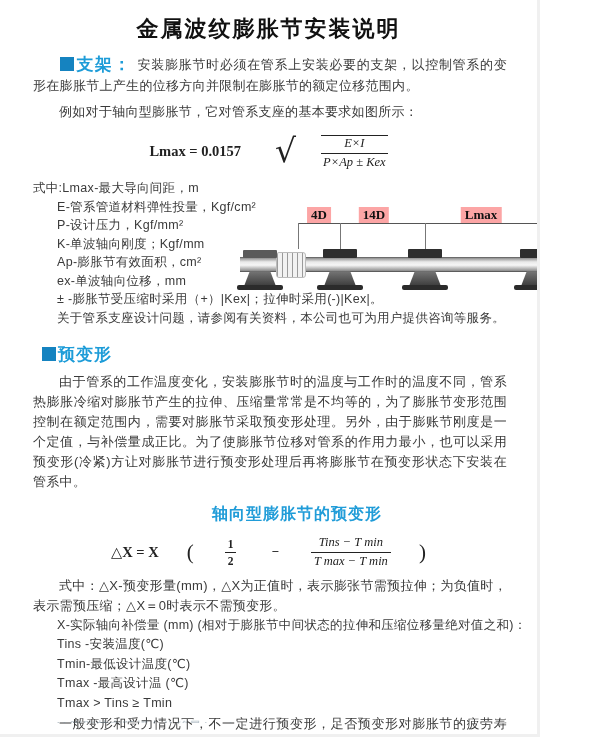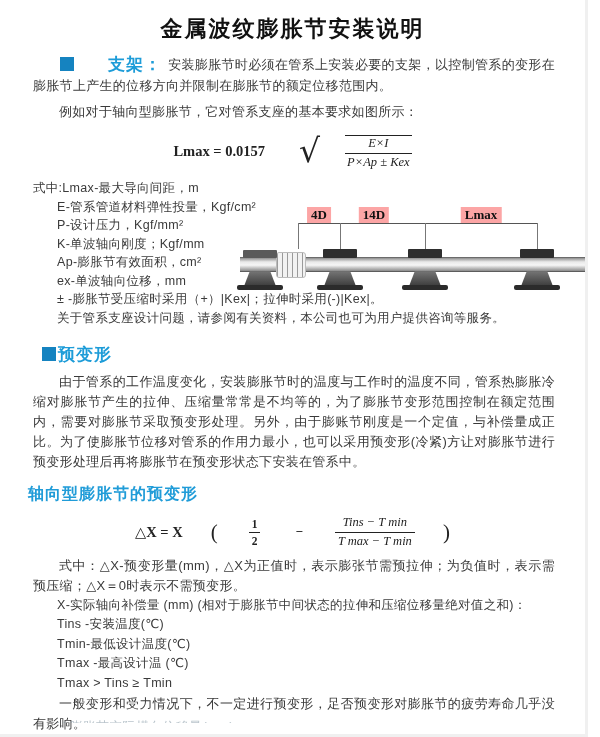--- a/index.html
+++ b/index.html
@@ -1,18 +1,18 @@
 <!DOCTYPE html>
 <html><head>
 <meta charset="utf-8">
 <style>
   html,body{margin:0;padding:0;background:#fff;}
   .page{
     position:relative;
-    width:588px;height:737px;
+    width:540px;height:737px;
     background:#fff;
     overflow:hidden;
     font-family:"Liberation Sans","DejaVu Sans",sans-serif;
     color:#3a3a3a;
     box-sizing:border-box;
     border-right:3px solid #f0f0f0;
     border-bottom:3px solid #f0f0f0;
   }
 
   h1.title{
@@ -25,21 +25,21 @@
   }
 
   .para{margin:0 30px 0 33px;font-size:13px;line-height:21px;text-align:justify;letter-spacing:.3px;}
   .blue-sq{
     display:inline-block;width:14px;height:14px;
     background:#1583c0;vertical-align:-2px;margin-right:2px;
   }
   .blue-sq.indent{margin-left:27px;}
   .inline-head{
     color:#1d9cd8;font-size:17px;font-weight:700;letter-spacing:1px;
-    margin-right:6px;vertical-align:-1px;margin-left:32px;
+    margin-right:6px;vertical-align:-1px;
   }
   .example{margin-top:5px;text-indent:2em;}
 
   
   .formula{display:flex;align-items:center;justify-content:center;width:max-content;margin:10px auto 6px auto;color:#222;gap:28px;}
   .f-lhs{font-family:"Liberation Serif","DejaVu Serif",serif;font-weight:700;font-size:14.5px;white-space:pre;}
   .radical{font-family:"DejaVu Serif",serif;font-size:33px;font-weight:400;line-height:0;margin:0 -3px 0 6px;color:#222;}
   .frac{display:inline-block;text-align:center;vertical-align:middle;font-family:"Liberation Serif","DejaVu Serif",serif;font-style:italic;font-size:12.5px;line-height:1.25;}
   .frac .num{padding:0 8px 1px 8px;border-bottom:1.2px solid #222;}
   .frac .den{padding:1px 2px 0 2px;}
@@ -87,21 +87,21 @@
   }
   .support .base{position:absolute;left:3px;top:36px;width:46px;height:5px;background:#2b2b2b;border-radius:2px;}
   .support.s1{left:-6px;}  .support.s2{left:74px;}
   .support.s3{left:159px;} .support.s4{left:271px;}
   .support.s1 .clamp{background:#5a5a5a;height:8px;top:1px;}
 
   
   .sec-head{margin:16px 0 6px 42px;font-size:17px;font-weight:700;color:#1d9cd8;letter-spacing:1px;}
   .sec-head .blue-sq{margin-right:2px;vertical-align:-1px;}
   .sub-head{font-size:16px;color:#209cd8;letter-spacing:1px;font-weight:700;margin:12px 0 4px 0;}
-  .sub-head.axial{margin-left:28px;}
+  .sub-head.axial{margin-left:57px;text-align:center;}
 
   .body-just{margin-top:6px;text-indent:2em;line-height:20px;}
   .note-para{margin-top:6px;text-indent:2em;line-height:20px;}
   .axial-line{font-size:12.5px;line-height:19.5px;margin-left:57px;letter-spacing:.3px;white-space:nowrap;}
   .remark{margin-top:1px;text-indent:2em;line-height:19.5px;}
 
   .cutoff{
     position:absolute;left:57px;top:718px;height:5px;overflow:hidden;
     font-size:13px;color:#7f93a0;opacity:.55;letter-spacing:.3px;
   }

